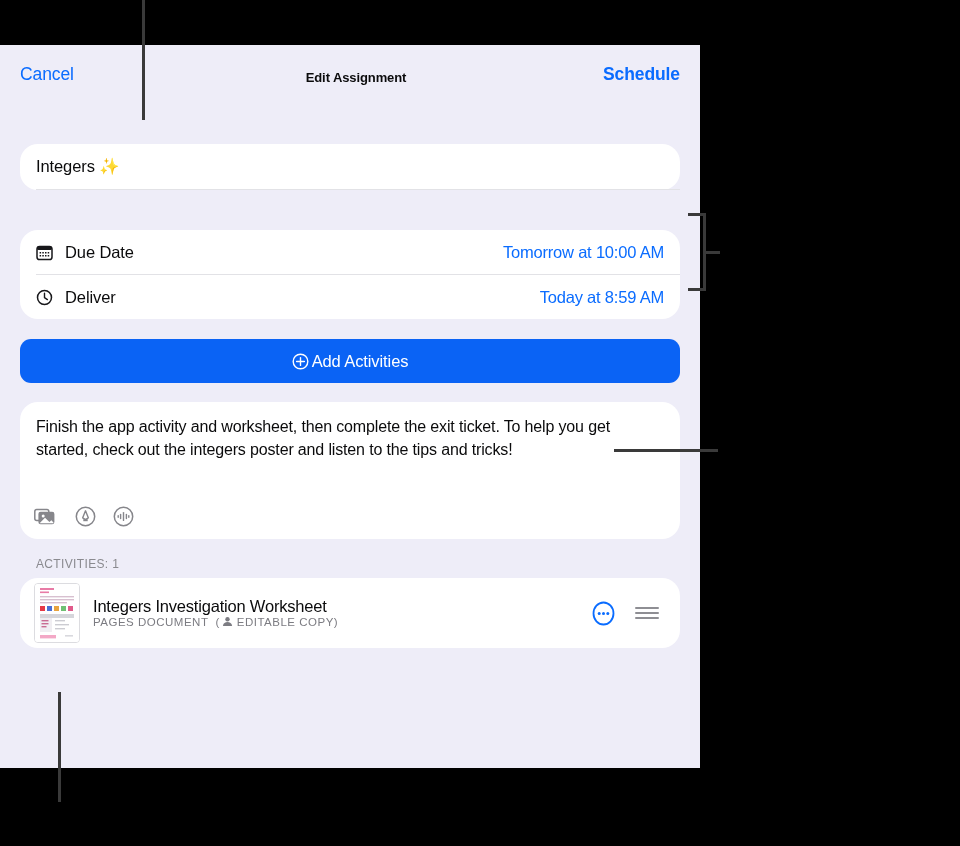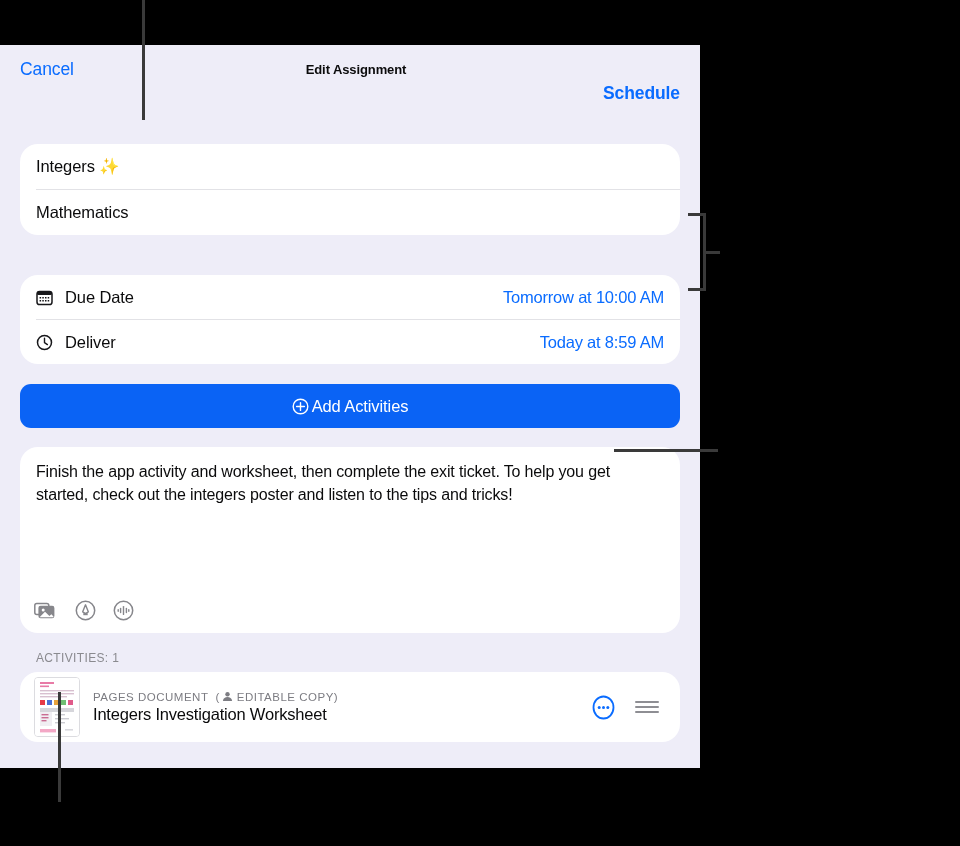--- a/index.html
+++ b/index.html
@@ -41,21 +41,21 @@
     height: 723px;
     background: #eeedf8;
     z-index: 10;
     overflow: hidden;
   }
 
   
   #nav-bar {
     height: 48px;
     display: flex;
-    align-items: center;
+    align-items: flex-end;
     padding: 8px 20px;
     box-sizing: border-box;
     position: relative;
   }
   .nav-btn {
     font-size: 17.5px;
     color: #0a6cff;
     background: none;
     border: none;
     padding: 0;
@@ -139,21 +139,21 @@
     cursor: pointer;
     font-family: "Liberation Sans", sans-serif;
     letter-spacing: -0.1px;
     width: calc(100% - 40px);
     box-sizing: border-box;
   }
 
   
   #instructions-card {
     margin-top: 19px;
-    height: 186px;
+    height: 137px;
     position: relative;
     box-sizing: border-box;
     padding: 14px 16px;
   }
   #instructions-text {
     font-size: 16px;
     line-height: 1.42;
     color: #0b0b0c;
     letter-spacing: -0.15px;
     white-space: pre-wrap;
@@ -240,21 +240,20 @@
 
   <div id="nav-bar">
     <button class="nav-btn" id="cancel-button">Cancel</button>
     <div id="nav-title">Edit Assignment</div>
     <button class="nav-btn" id="schedule-button">Schedule</button>
   </div>
 
   <div class="card" id="title-card">
     <div class="field-row">Integers ✨</div>
     <div class="divider"></div>
-    <div class="field-row">Mathematics</div>
   </div>
 
   <div class="card" id="date-card">
     <div class="date-row">
       <span class="date-left">
         <span class="glyph">
           <svg width="17" height="17" viewBox="0 0 17 17">
             <rect x="1" y="2.5" width="15" height="13" rx="2.6" fill="none" stroke="#17171a" stroke-width="1.5"></rect>
             <rect x="1" y="2.5" width="15" height="3.6" rx="1.6" fill="#17171a"></rect>
             <g fill="#17171a">
@@ -363,32 +362,32 @@
         <g fill="#ccccd2">
           <rect x="20" y="36" width="10" height="1.4"></rect>
           <rect x="20" y="40" width="14" height="1.4"></rect>
           <rect x="20" y="44" width="10" height="1.4"></rect>
         </g>
         <rect x="5" y="51" width="16" height="3.4" fill="#f3a8c6"></rect>
         <rect x="30" y="51" width="8" height="1.6" fill="#d9d9de"></rect>
       </svg>
     </div>
     <div id="activity-meta">
+      <div id="activity-title">Integers Investigation Worksheet</div>
       <div id="activity-kind">
         <span>PAGES DOCUMENT</span>
         <span style="margin-left:5px">(</span>
         <span class="glyph">
           <svg width="11" height="11" viewBox="0 0 11 11">
             <circle cx="5.5" cy="3.2" r="2.2" fill="#7c7c82"></circle>
             <path d="M0.9 10 C1.3 7.2 3.2 6.1 5.5 6.1 C7.8 6.1 9.7 7.2 10.1 10 Z" fill="#7c7c82"></path>
           </svg>
         </span>
         <span style="margin-left:2px">EDITABLE COPY)</span>
       </div>
-      <div id="activity-title">Integers Investigation Worksheet</div>
     </div>
     <div id="activity-actions">
       <button class="icon-btn">
         <svg width="25" height="25" viewBox="0 0 25 25">
           <ellipse cx="12.5" cy="12.5" rx="10" ry="11" fill="none" stroke="#0a6cff" stroke-width="1.8"></ellipse>
           <g fill="#0a6cff">
             <circle cx="8.2" cy="12.5" r="1.5"></circle>
             <circle cx="12.5" cy="12.5" r="1.5"></circle>
             <circle cx="16.8" cy="12.5" r="1.5"></circle>
           </g>

